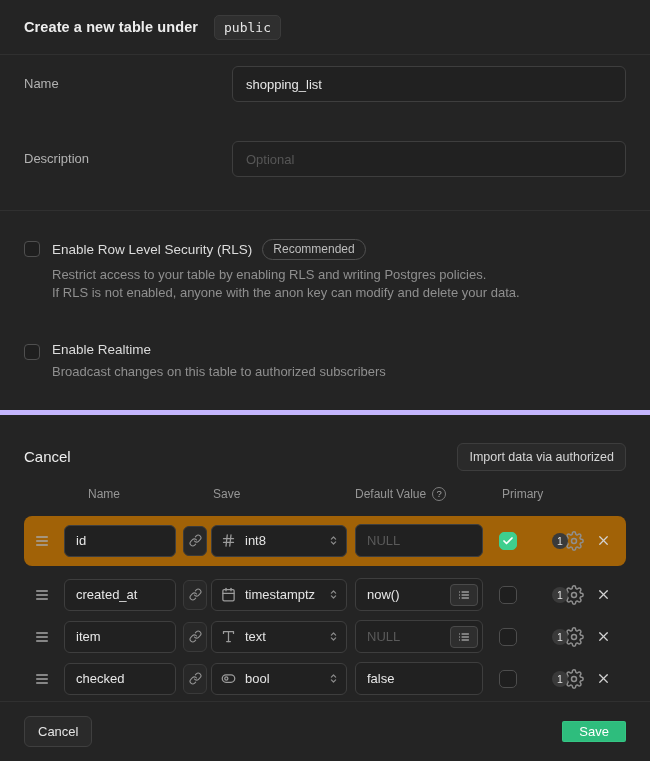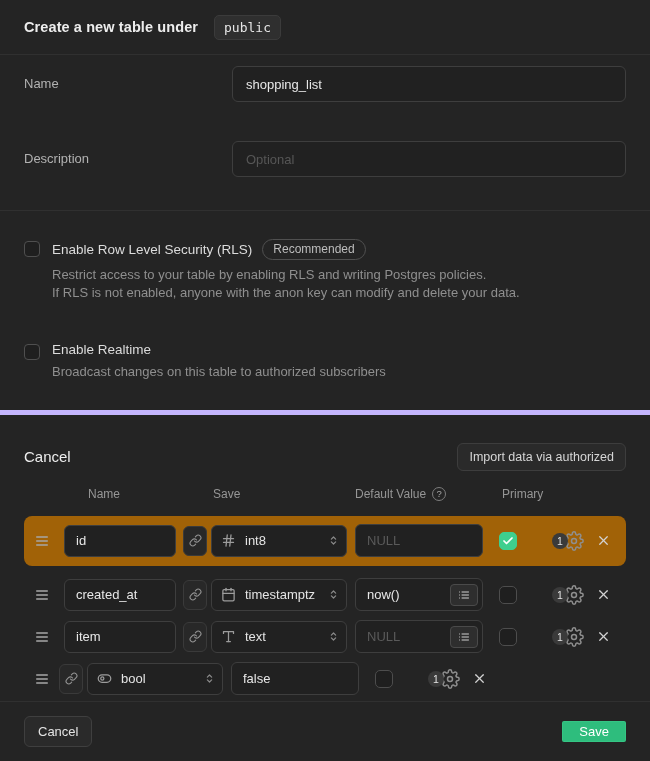--- a/index.html
+++ b/index.html
@@ -347,20 +347,21 @@
   </div>
 
   <div class="col-row">
     <button class="drag-handle">
       <svg class="icon" viewBox="0 0 24 24">
               <line x1="4" y1="6" x2="20" y2="6"></line>
               <line x1="4" y1="12" x2="20" y2="12"></line>
               <line x1="4" y1="18" x2="20" y2="18"></line>
             </svg>
     </button>
+    <input class="row-input" value="checked" style="">
     <button class="link-btn">
       <svg class="icon" viewBox="0 0 24 24">
               <path d="M10 13a5 5 0 0 0 7.54.54l3-3a5 5 0 0 0-7.07-7.07l-1.72 1.71"></path>
               <path d="M14 11a5 5 0 0 0-7.54-.54l-3 3a5 5 0 0 0 7.07 7.07l1.71-1.71"></path>
             </svg>
     </button>
     <div class="type-select">
       <span class="type-icon">
               <svg class="icon" viewBox="0 0 24 24">
                 <rect x="2" y="6" width="20" height="12" rx="6"></rect>

